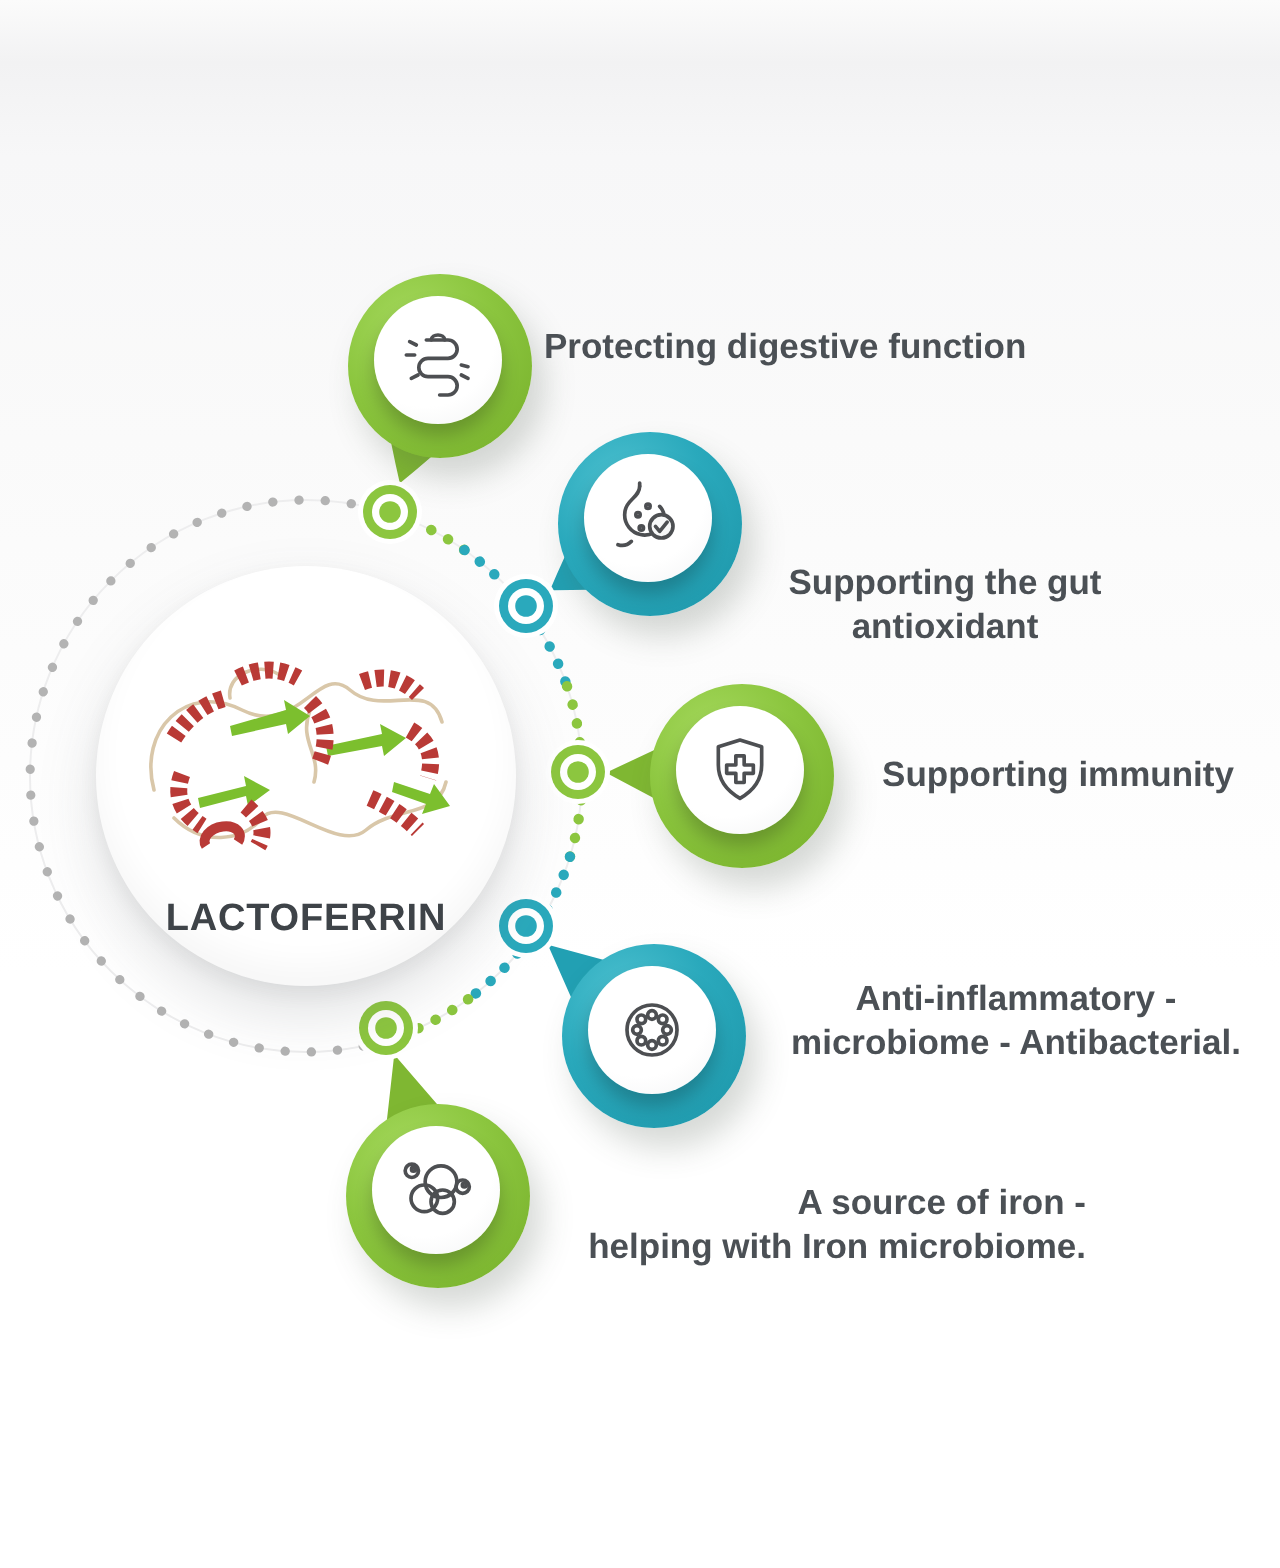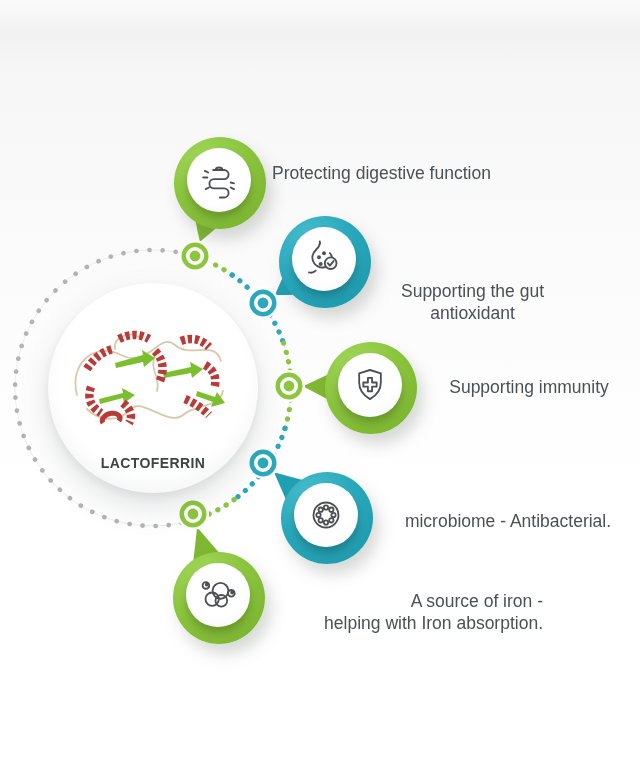--- a/index.html
+++ b/index.html
@@ -14,21 +14,21 @@
   .deco{position:absolute;left:0;top:0;}
 
   
   .center-circle{
     position:absolute;left:48px;top:283px;width:210px;height:210px;
     border-radius:50%;background:#ffffff;
     box-shadow:0 14px 30px rgba(90,95,100,.18),0 4px 10px rgba(0,0,0,.06),inset 0 -10px 16px rgba(0,0,0,.035);
   }
   .center-label{
     position:absolute;left:0;bottom:22px;width:100%;
-    text-align:center;font-size:14px;font-weight:700;letter-spacing:.4px;color:#3e4348;
+    text-align:center;font-size:19px;font-weight:700;letter-spacing:.4px;color:#3e4348;
   }
   .protein{position:absolute;left:11px;top:24px;}
 
   
   .bubble{position:absolute;width:92px;height:92px;border-radius:50%;
     box-shadow:6px 10px 16px rgba(70,80,70,.22);}
   .bubble.green{background:radial-gradient(circle at 34% 28%,#a4d85c 0%,#8cc63f 45%,#74ad28 100%);}
   .bubble.teal{background:radial-gradient(circle at 34% 28%,#4cc0cf 0%,#2aa9bc 45%,#1b93a6 100%);}
   .bubble-inner{
     position:absolute;left:13px;top:11px;width:64px;height:64px;border-radius:50%;
@@ -36,21 +36,21 @@
     box-shadow:0 6px 9px rgba(0,0,0,.22);
     display:flex;align-items:center;justify-content:center;
   }
   .b1{left:174px;top:137px;}
   .b2{left:279px;top:216px;}
   .b3{left:325px;top:342px;}
   .b4{left:281px;top:472px;}
   .b5{left:173px;top:552px;}
 
   
-  .label{position:absolute;color:#4b5055;font-size:17.5px;line-height:22px;font-weight:400;}
+  .label{position:absolute;color:#4b5055;font-size:17.5px;line-height:22px;font-weight:700;}
   .l1{left:272px;top:162px;width:285px;text-align:left;}
   .l2{left:370px;top:241px;width:205px;text-align:center;margin-top:39px;}
   .l3{left:424px;top:376px;width:210px;text-align:center;}
   .l4{left:378px;top:488px;width:260px;text-align:center;}
   .l5{left:265px;top:590px;width:278px;text-align:right;}
 
   .icon{stroke:#4d4f52;stroke-width:2.2;fill:none;stroke-linecap:round;stroke-linejoin:round;}
 </style>
 </head>
 <body>
@@ -225,21 +225,21 @@
     <span>Protecting digestive function</span>
   </div>
   <div class="label l2">
     <span>Supporting the gut</span><br>
     <span>antioxidant</span>
   </div>
   <div class="label l3">
     <span>Supporting immunity</span>
   </div>
   <div class="label l4">
-    <br>
+    <span>Anti-inflammatory -</span><br>
     <span>microbiome - Antibacterial.</span>
   </div>
   <div class="label l5">
     <span>A source of iron -</span><br>
-    <span>helping with Iron absorption.</span>
+    <span>helping with Iron microbiome.</span>
   </div>
 
 </div>
 
 </body></html>

